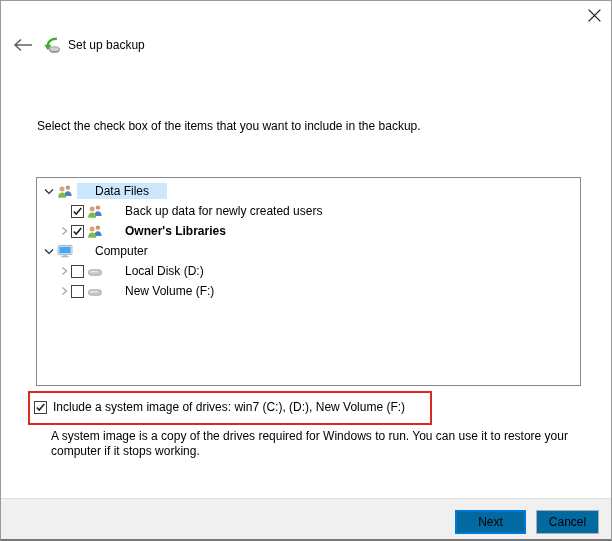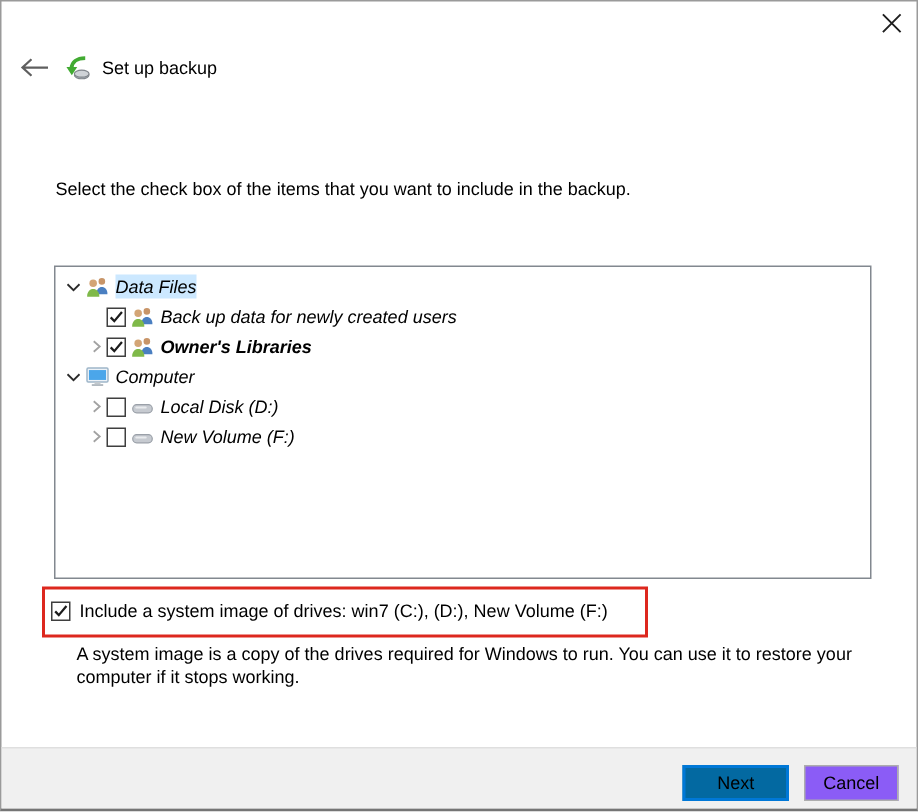--- a/index.html
+++ b/index.html
@@ -24,41 +24,41 @@
   }
   .tree-row { height:20px; display:flex; align-items:center; font-size:12px; color:#000; }
   .lvl0 { padding-left:5px; }
   .lvl1 { padding-left:20px; }
   .expander { width:14px; height:14px; display:flex; align-items:center; justify-content:center; flex:0 0 14px; }
   .cb {
     width:13px; height:13px; box-sizing:border-box; border:1px solid #3f3f3f; background:#fff;
     display:flex; align-items:center; justify-content:center; flex:0 0 13px; margin-right:2px;
   }
   .tree-icon { width:16px; height:16px; flex:0 0 16px; margin-left:1px; margin-right:4px; display:flex; align-items:center; justify-content:center; }
-  .tree-label { padding:1px 0; white-space:nowrap;font-style:italic; }
+  .tree-label { padding:1px 18px; white-space:nowrap; }
   .tree-label.selected { background:#cce8ff; }
   .tree-label.bold { font-weight:bold; }
 
   .sysimg-row { position:absolute; left:33px; top:399px; display:flex; align-items:center; font-size:12px; color:#000; }
   .sysimg-row .cb { margin-right:6px; }
   .annotation-box {
     position:absolute; left:27px; top:390px; width:404px; height:34px; box-sizing:border-box;
     border:2px solid #dd281e; pointer-events:none;
   }
   .desc { position:absolute; left:50px; top:428px; width:545px; font-size:12px; line-height:15px; color:#000; }
 
   .footer {
     position:absolute; left:0; bottom:0; width:100%; height:41px;
     background:#f0f0f0; border-top:1px solid #dfdfdf; box-sizing:border-box;
   }
   .btn { position:absolute; top:509px; height:24px; box-sizing:border-box; font-size:12px;
          font-family:"Liberation Sans", sans-serif; display:flex; align-items:center; justify-content:center;
          cursor:pointer; color:#000; }
   .btn-next { left:454px; width:71px; background:#0369a1; border:2px solid #0078d7; }
-  .btn-cancel { left:535px; width:63px; background:#8b5cf6; border:1px solid #adadad; }
+  .btn-cancel { left:535px; width:63px; background:#0369a1; border:1px solid #adadad; }
 </style>
 </head>
 <body>
 
 <div class="window">
 
   <div class="close-btn">
     <span>
       <svg width="15" height="15" viewBox="0 0 14 14">
           <path d="M1.5 1.5 L12.5 12.5 M12.5 1.5 L1.5 12.5" stroke="#1f1f1f" stroke-width="1.2" fill="none"></path>

